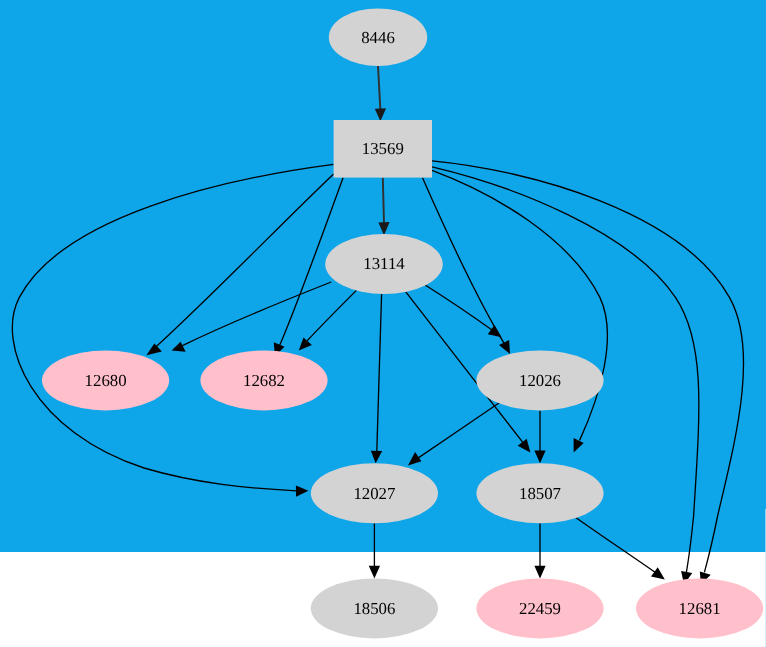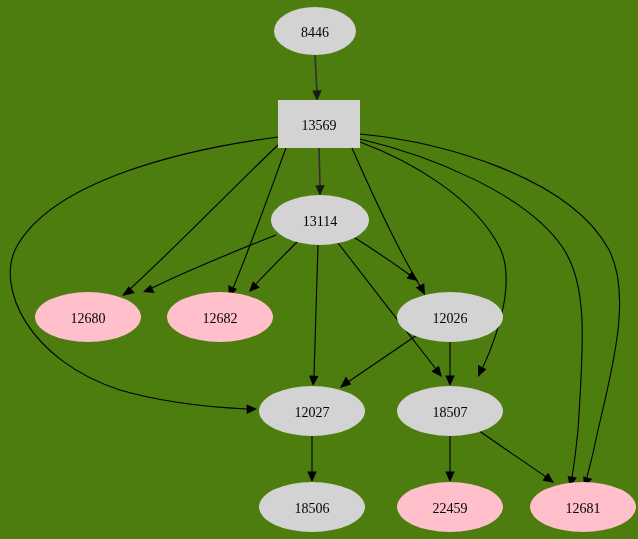--- a/index.html
+++ b/index.html
@@ -9,22 +9,22 @@
   }
   body {
     width: 638px;
     height: 539px;
     overflow: hidden;
     font-family: "Liberation Serif", "DejaVu Serif", serif;
   }
   #graph-root {
     position: relative;
     width: 638px;
-    height: 539px;
-    background: #4d7c0f;
+    height: 460px;
+    background: #0ea5e9;
   }
   svg#graph-canvas {
     display: block;
     width: 638px;
     height: 539px;
   }
   .node-shape {
     stroke: none;
   }
   .node-label {

